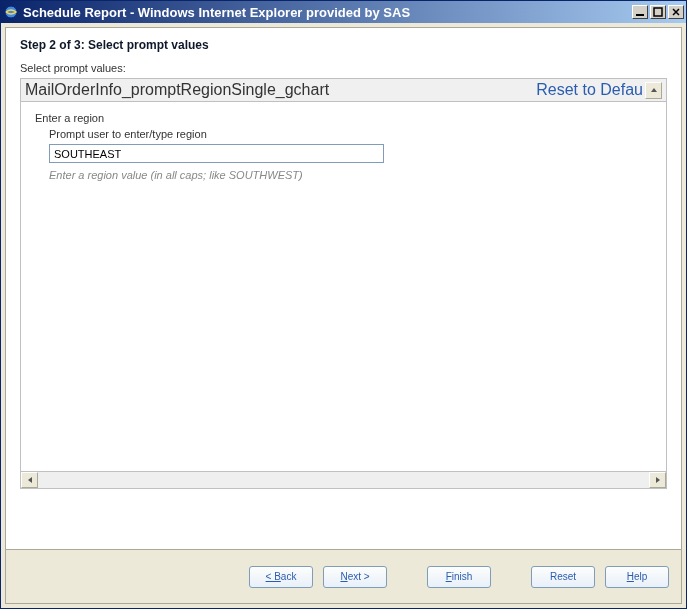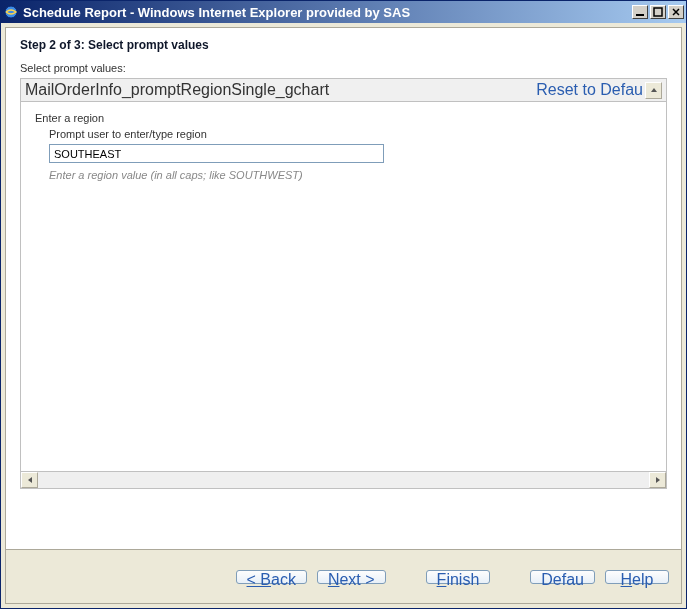--- a/index.html
+++ b/index.html
@@ -156,26 +156,26 @@
     border: 1px solid #aca899;
     border-top: none;
     display: flex;
     align-items: center;
     justify-content: flex-end;
     gap: 10px;
     padding: 0 12px;
   }
   .btn {
     min-width: 64px;
-    height: 14px;
+    height: 22px;
     background: linear-gradient(to bottom, #fdfdfd, #e8f0f8);
     border: 1px solid #7f9db9;
     border-radius: 3px;
     font-family: Tahoma, sans-serif;
-    font-size: 16px;
+    font-size: 10px;
     color: #2a5db0;
     cursor: pointer;
     padding: 0 10px;
   }
   .btn .ul { text-decoration: underline; }
   .gap { width: 20px; }
 </style>
 </head>
 <body>
 
@@ -245,17 +245,17 @@
 
     <div style="flex:1"></div>
   </div>
 
   <div class="button-bar">
     <button class="btn"><span class="ul">&lt; B</span>ack</button>
     <button class="btn"><span class="ul">N</span>ext &gt;</button>
     <span class="gap"></span>
     <button class="btn"><span class="ul">F</span>inish</button>
     <span class="gap"></span>
-    <button class="btn">Defau</button>
+    <button class="btn">Reset</button>
     <button class="btn"><span class="ul">H</span>elp</button>
   </div>
 
 </div>
 
 </body></html>

